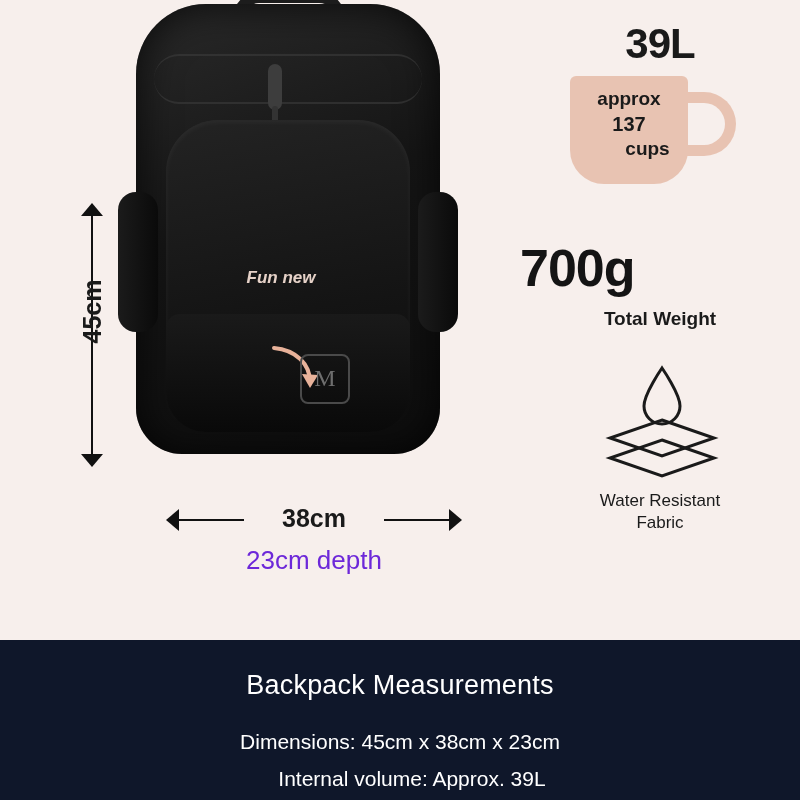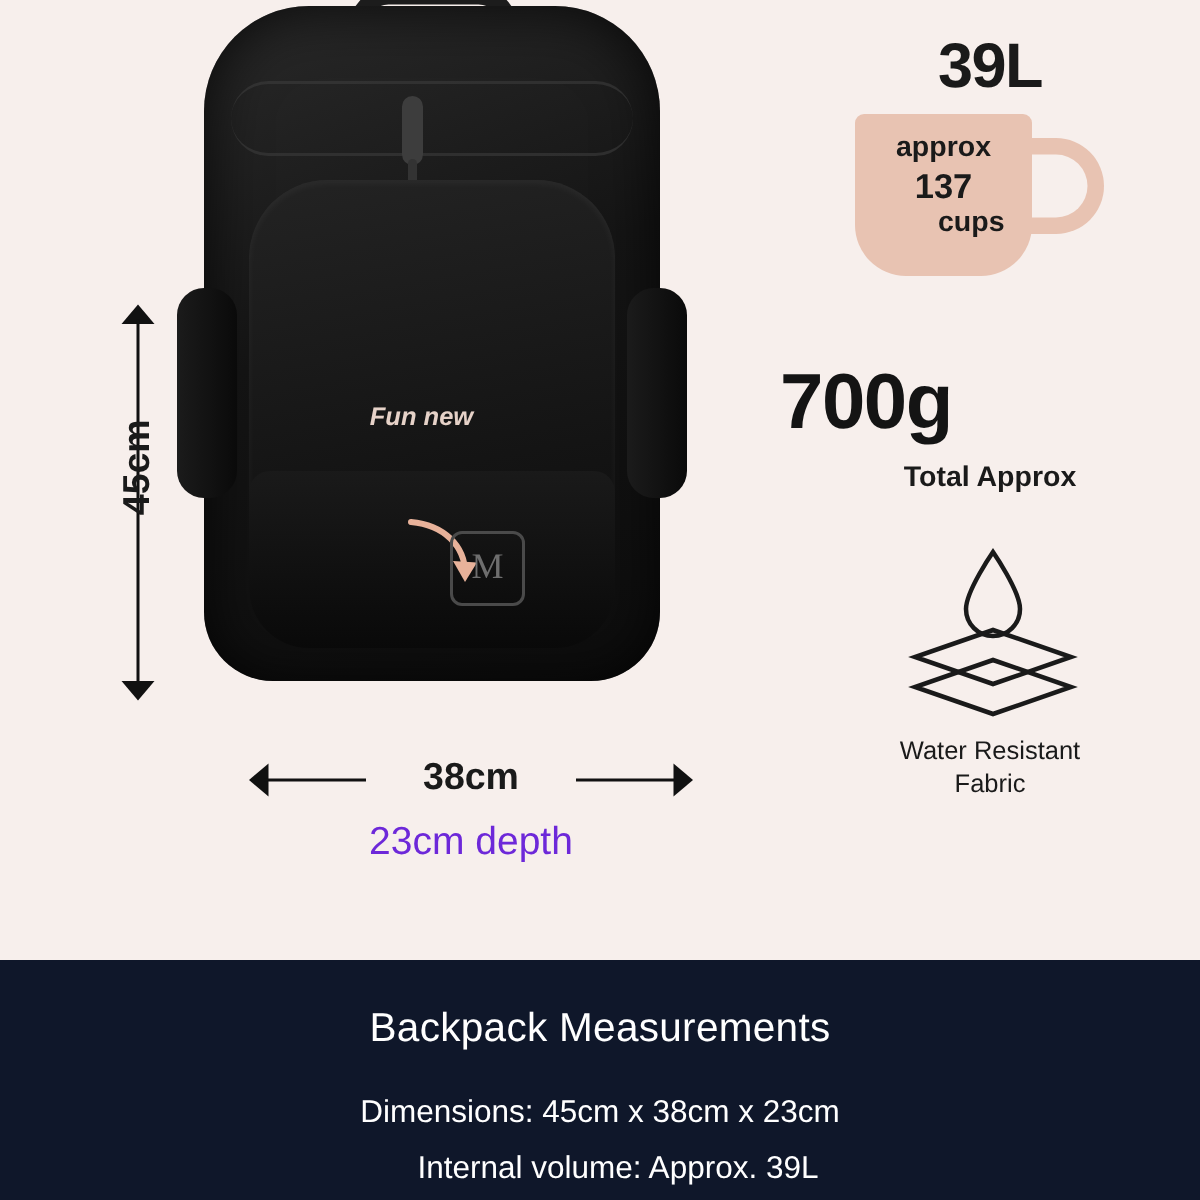--- a/index.html
+++ b/index.html
@@ -283,21 +283,21 @@
   }
   .cup-text {
     position: absolute;
     left: 12px;
     top: 12px;
     width: 118px;
     text-align: center;
     color: #1a1a1a;
   }
   .cup-approx { font-size: 19px; font-weight: bold; }
-  .cup-num { font-size: 23px; font-weight: bold; line-height: 28px; }
+  .cup-num { font-size: 20px; font-weight: bold; line-height: 28px; }
   .cup-cups { font-size: 19px; font-weight: bold; margin-left: 37px; }
 
   .weight-value {
     position: absolute;
     left: 0;
     top: 238px;
     width: 280px;
     text-align: left;
     font-size: 52px;
     font-weight: bold;
@@ -425,21 +425,21 @@
       <div class="cup-body"></div>
       <div class="cup-handle"></div>
       <div class="cup-text">
         <div class="cup-approx">approx</div>
         <div class="cup-num">137</div>
         <div class="cup-cups">cups</div>
       </div>
     </div>
 
     <div class="weight-value">700g</div>
-    <div class="weight-label">Total Approx</div>
+    <div class="weight-label">Total Weight</div>
 
     <svg class="water-icon" viewBox="0 0 140 118">
       <path d="M70 6 C 70 6, 52 32, 52 44 a 18 18 0 0 0 36 0 C 88 32, 70 6, 70 6 Z" fill="none" stroke="#1a1a1a" stroke-width="3"></path>
       <path d="M70 58 L 122 76 L 70 94 L 18 76 Z" fill="none" stroke="#1a1a1a" stroke-width="3"></path>
       <path d="M70 78 L 122 96 L 70 114 L 18 96 Z" fill="none" stroke="#1a1a1a" stroke-width="3"></path>
     </svg>
 
     <div class="water-label">
       <div>Water Resistant</div>
       <div>Fabric</div>

